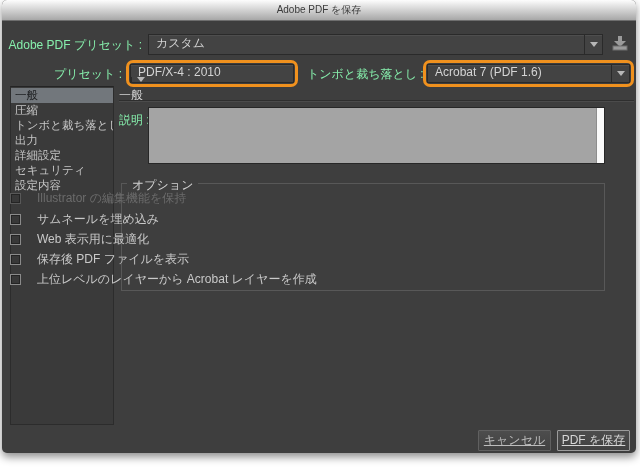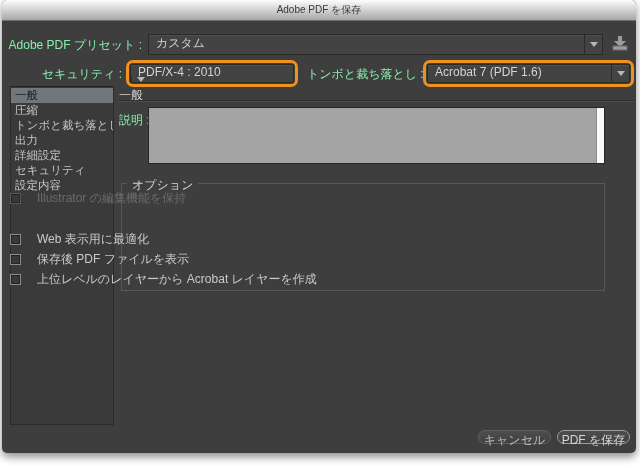--- a/index.html
+++ b/index.html
@@ -62,24 +62,24 @@
   .options-legend { position:absolute; left:125px; top:177px; padding:0 5px;
     background:#3e3e3e; font-size:12px; color:#d2d2d2; }
 
   .cb-row { position:absolute; left:8px; height:13px; display:flex; align-items:center; gap:16px; cursor:default; }
   .cb-box { width:9px; height:9px; background:#383838; border:1px solid #8a8a8a;
     box-shadow:inset 0 0 0 1px rgba(0,0,0,0.35); flex:0 0 auto; }
   .cb-label { font-size:12px; color:#c9c9c9; white-space:nowrap; }
   .cb-row.disabled .cb-box { border-color:#585858; }
   .cb-row.disabled .cb-label { color:#6b6b6b; }
 
-  .btn { position:absolute; top:430px; height:14px; box-sizing:border-box;
+  .btn { position:absolute; top:430px; height:21px; box-sizing:border-box;
     background:linear-gradient(#4d4d4d,#414141); border:1px solid #606060;
-    border-radius:8px; font-size:12px; color:#bdbdbd; text-align:center;
-    line-height:19px; cursor:pointer; }
+    border-radius:1px; font-size:12px; color:#bdbdbd; text-align:center;
+    line-height:19px; cursor:pointer;text-decoration:underline; }
   .btn-cancel { left:476px; width:73px; }
   .btn-save  { left:555px; width:73px; border-color:#9c9c9c; color:#d6d6d6; }
 </style>
 </head>
 <body>
 
 <div class="stage">
   <div class="dialog">
 
     <div class="titlebar">
@@ -94,21 +94,21 @@
       </span>
     </div>
     <div class="save-ic">
       <svg width="18" height="17" viewBox="0 0 18 17">
         <rect x="7" y="1" width="4" height="5" fill="#9b9b9b"></rect>
         <path d="M3 6 L15 6 L9 12 Z" fill="#9b9b9b"></path>
         <rect x="2" y="11" width="14" height="4" fill="#9b9b9b" stroke="#6f6f6f"></rect>
       </svg>
     </div>
 
-    <div class="lbl r" style="left:0;top:66px;width:120px;">セキュリティ :</div>
+    <div class="lbl r" style="left:0;top:66px;width:120px;">プリセット :</div>
     <div class="hl" style="left:124px;top:60px;">
       <div class="dd" style="width:162px;flex-direction:column;">
         <span class="val">PDF/X-4 : 2010</span>
         <span class="arrowbox">
           <span class="tri"></span>
         </span>
       </div>
     </div>
 
     <div class="lbl" style="left:305px;top:66px;">トンボと裁ち落とし :</div>
@@ -140,20 +140,24 @@
       <div class="desc-scroll"></div>
     </div>
 
     <div class="options"></div>
     <div class="options-legend">オプション</div>
 
     <div class="cb-row disabled" style="top:192px;">
       <span class="cb-box"></span>
       <span class="cb-label">Illustrator の編集機能を保持</span>
     </div>
+    <div class="cb-row" style="top:213px;">
+      <span class="cb-box"></span>
+      <span class="cb-label">サムネールを埋め込み</span>
+    </div>
     <div class="cb-row" style="top:233px;">
       <span class="cb-box"></span>
       <span class="cb-label">Web 表示用に最適化</span>
     </div>
     <div class="cb-row" style="top:253px;">
       <span class="cb-box"></span>
       <span class="cb-label">保存後 PDF ファイルを表示</span>
     </div>
     <div class="cb-row" style="top:273px;">
       <span class="cb-box"></span>

